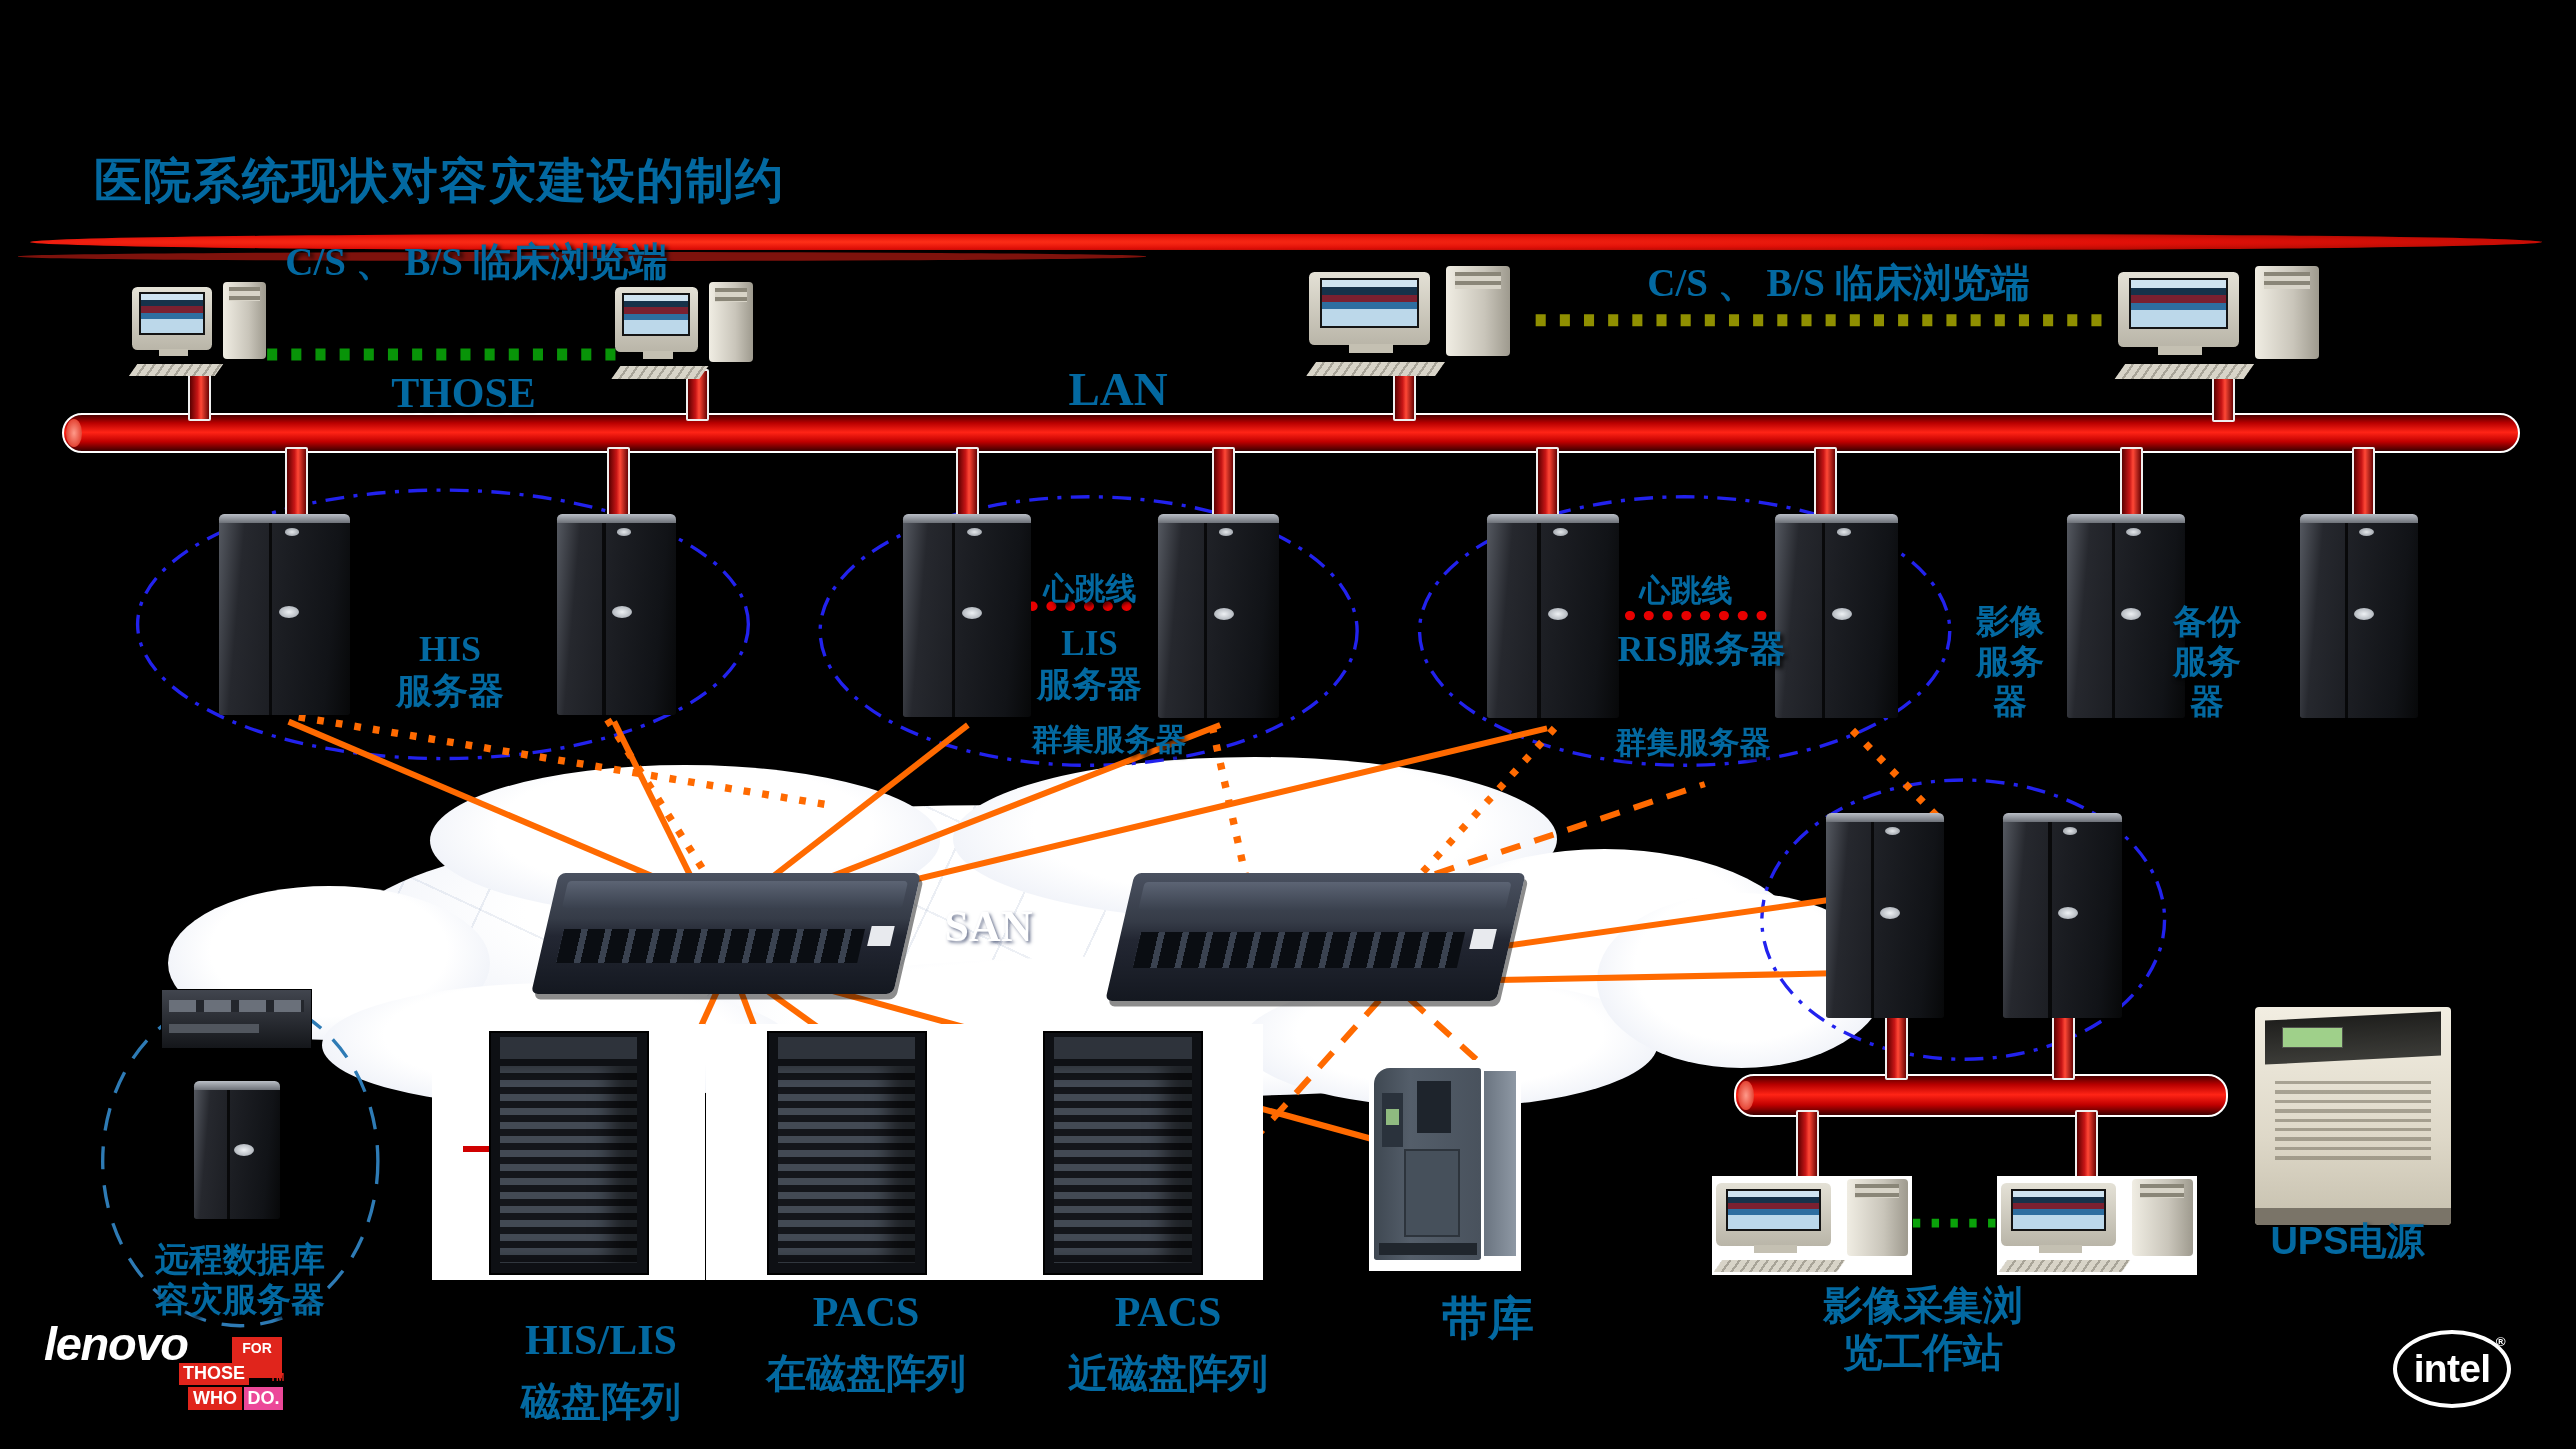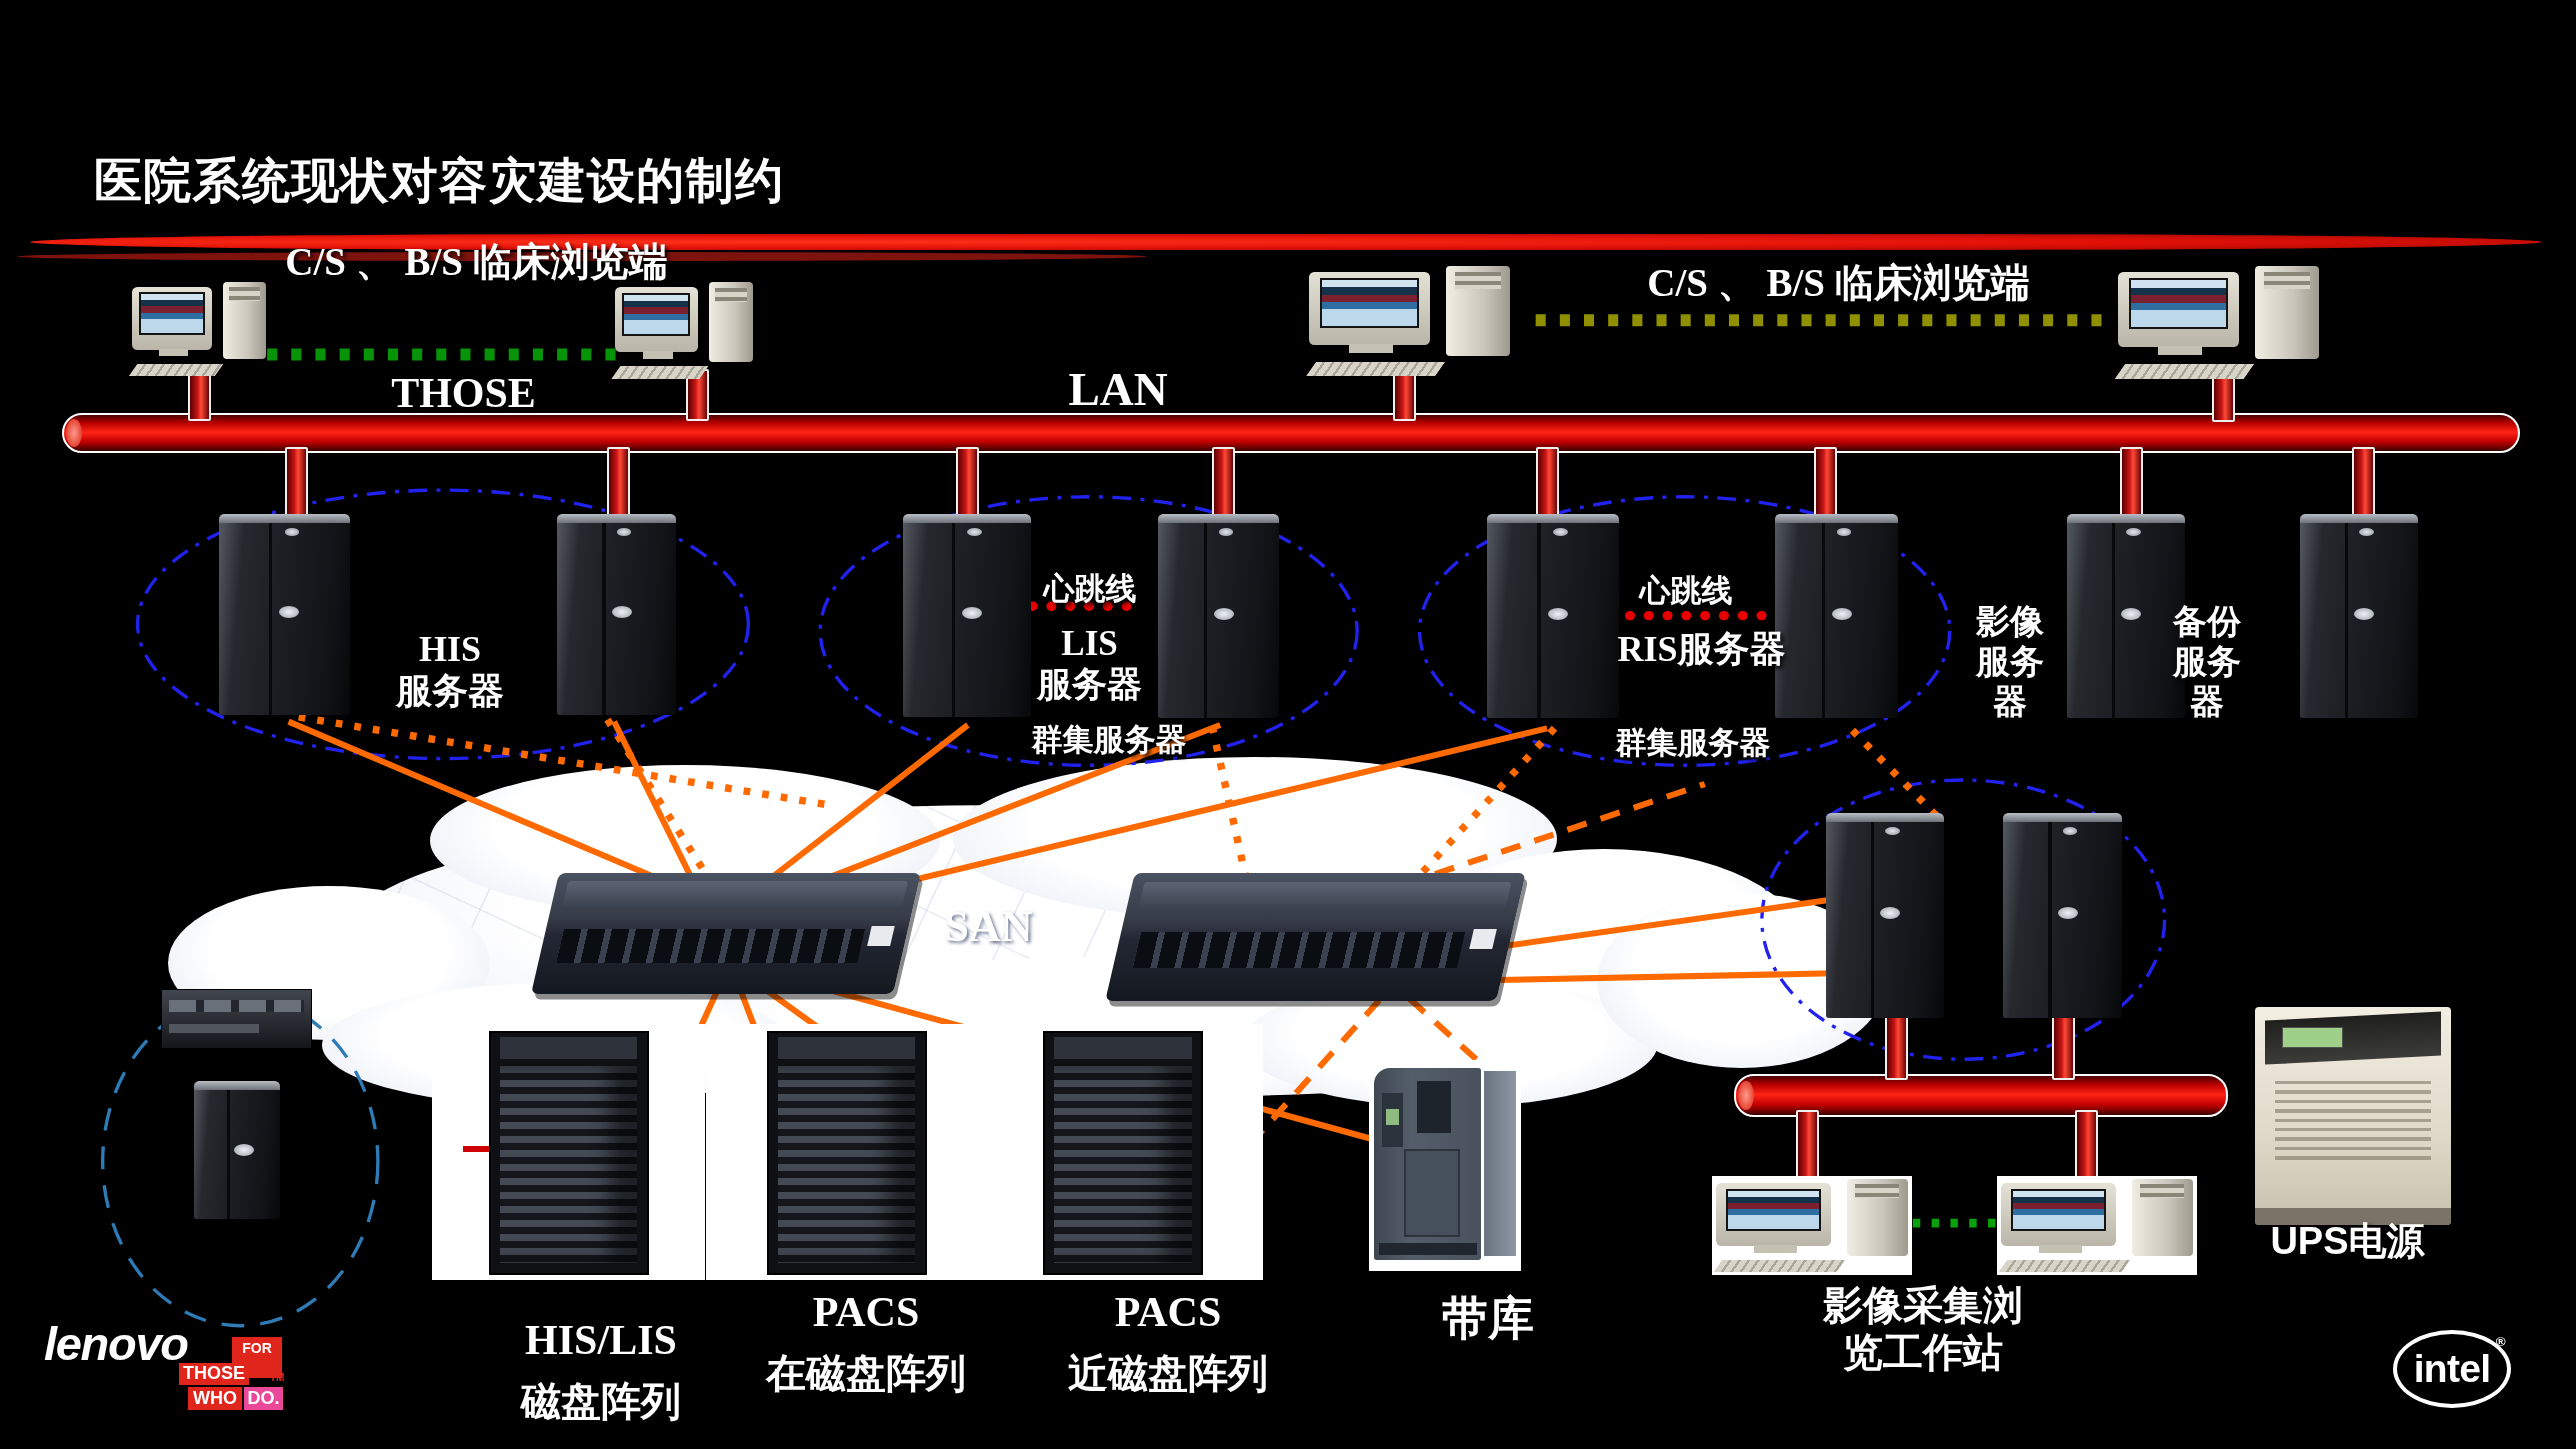--- a/index.html
+++ b/index.html
@@ -1,20 +1,20 @@
 <!DOCTYPE html>
 <html style="font-size:10.7px"><head>
 <meta charset="utf-8">
 <style>
   html,body{margin:0;padding:0;background:#000;}
   #stage{position:relative;width:2576px;height:1450px;background:#000;overflow:hidden;
          font-family:"Liberation Sans",sans-serif;}
   .abs{position:absolute;}
   svg.wires{position:absolute;left:0;top:0;z-index:2;}
-  .lbl{position:absolute;color:#ffffff;font-weight:bold;text-align:center;white-space:pre-line;
+  .lbl{position:absolute;color:#0369a1;font-weight:bold;text-align:center;white-space:pre-line;
        line-height:1.18;z-index:5;text-shadow:2.7px 2.7px 4px rgba(0,0,0,.95);}
   .serif{font-family:"Liberation Serif",serif;}
   .mixed{font-family:"Liberation Serif","Liberation Sans",sans-serif;}
   .left{text-align:left;}
 
   
   .swoosh1{left:29.5px;top:234px;width:2512px;height:16px;z-index:1;
      background:radial-gradient(ellipse at 30% 50%,#ff3018 0%,#e01008 55%,#9c0800 100%);
      border-radius:50%/100%;}
   .swoosh2{left:17.5px;top:252px;width:1128px;height:8.7px;background:#7e120c;border-radius:50%;z-index:1;}
@@ -357,20 +357,22 @@
   <div class="lbl mixed" style="left:1604px;top:628px;width:195px;font-size:36px;">RIS服务器</div>
   <div class="lbl" style="left:1604px;top:725px;width:178px;font-size:31px;">群集服务器</div>
   <div class="lbl" style="left:1963px;top:601px;width:94px;font-size:34px;">影像
 服务
 器</div>
   <div class="lbl" style="left:2160px;top:601px;width:94px;font-size:34px;">备份
 服务
 器</div>
   <div class="lbl serif" style="left:923px;top:901px;width:131px;font-size:44px;color:#fff;text-shadow:2px 2px 3.4px rgba(90,100,130,.9);">SAN</div>
 
+  <div class="lbl" style="left:131px;top:1239px;width:218px;font-size:34px;">远程数据库
+容灾服务器</div>
 
   <div class="lbl" style="left:470px;top:1275px;width:262px;">
     <span class="serif" style="display:block;font-size:42px;margin-top:28px;">HIS/LIS</span>
     <span style="display:block;font-size:40px;">磁盘阵列</span>
   </div>
   <div class="lbl" style="left:732px;top:1275px;width:268px;">
     <span class="serif" style="display:block;font-size:42px;">PACS</span>
     <span style="display:block;font-size:40px;">在磁盘阵列</span>
   </div>
   <div class="lbl" style="left:1034px;top:1275px;width:268px;">

